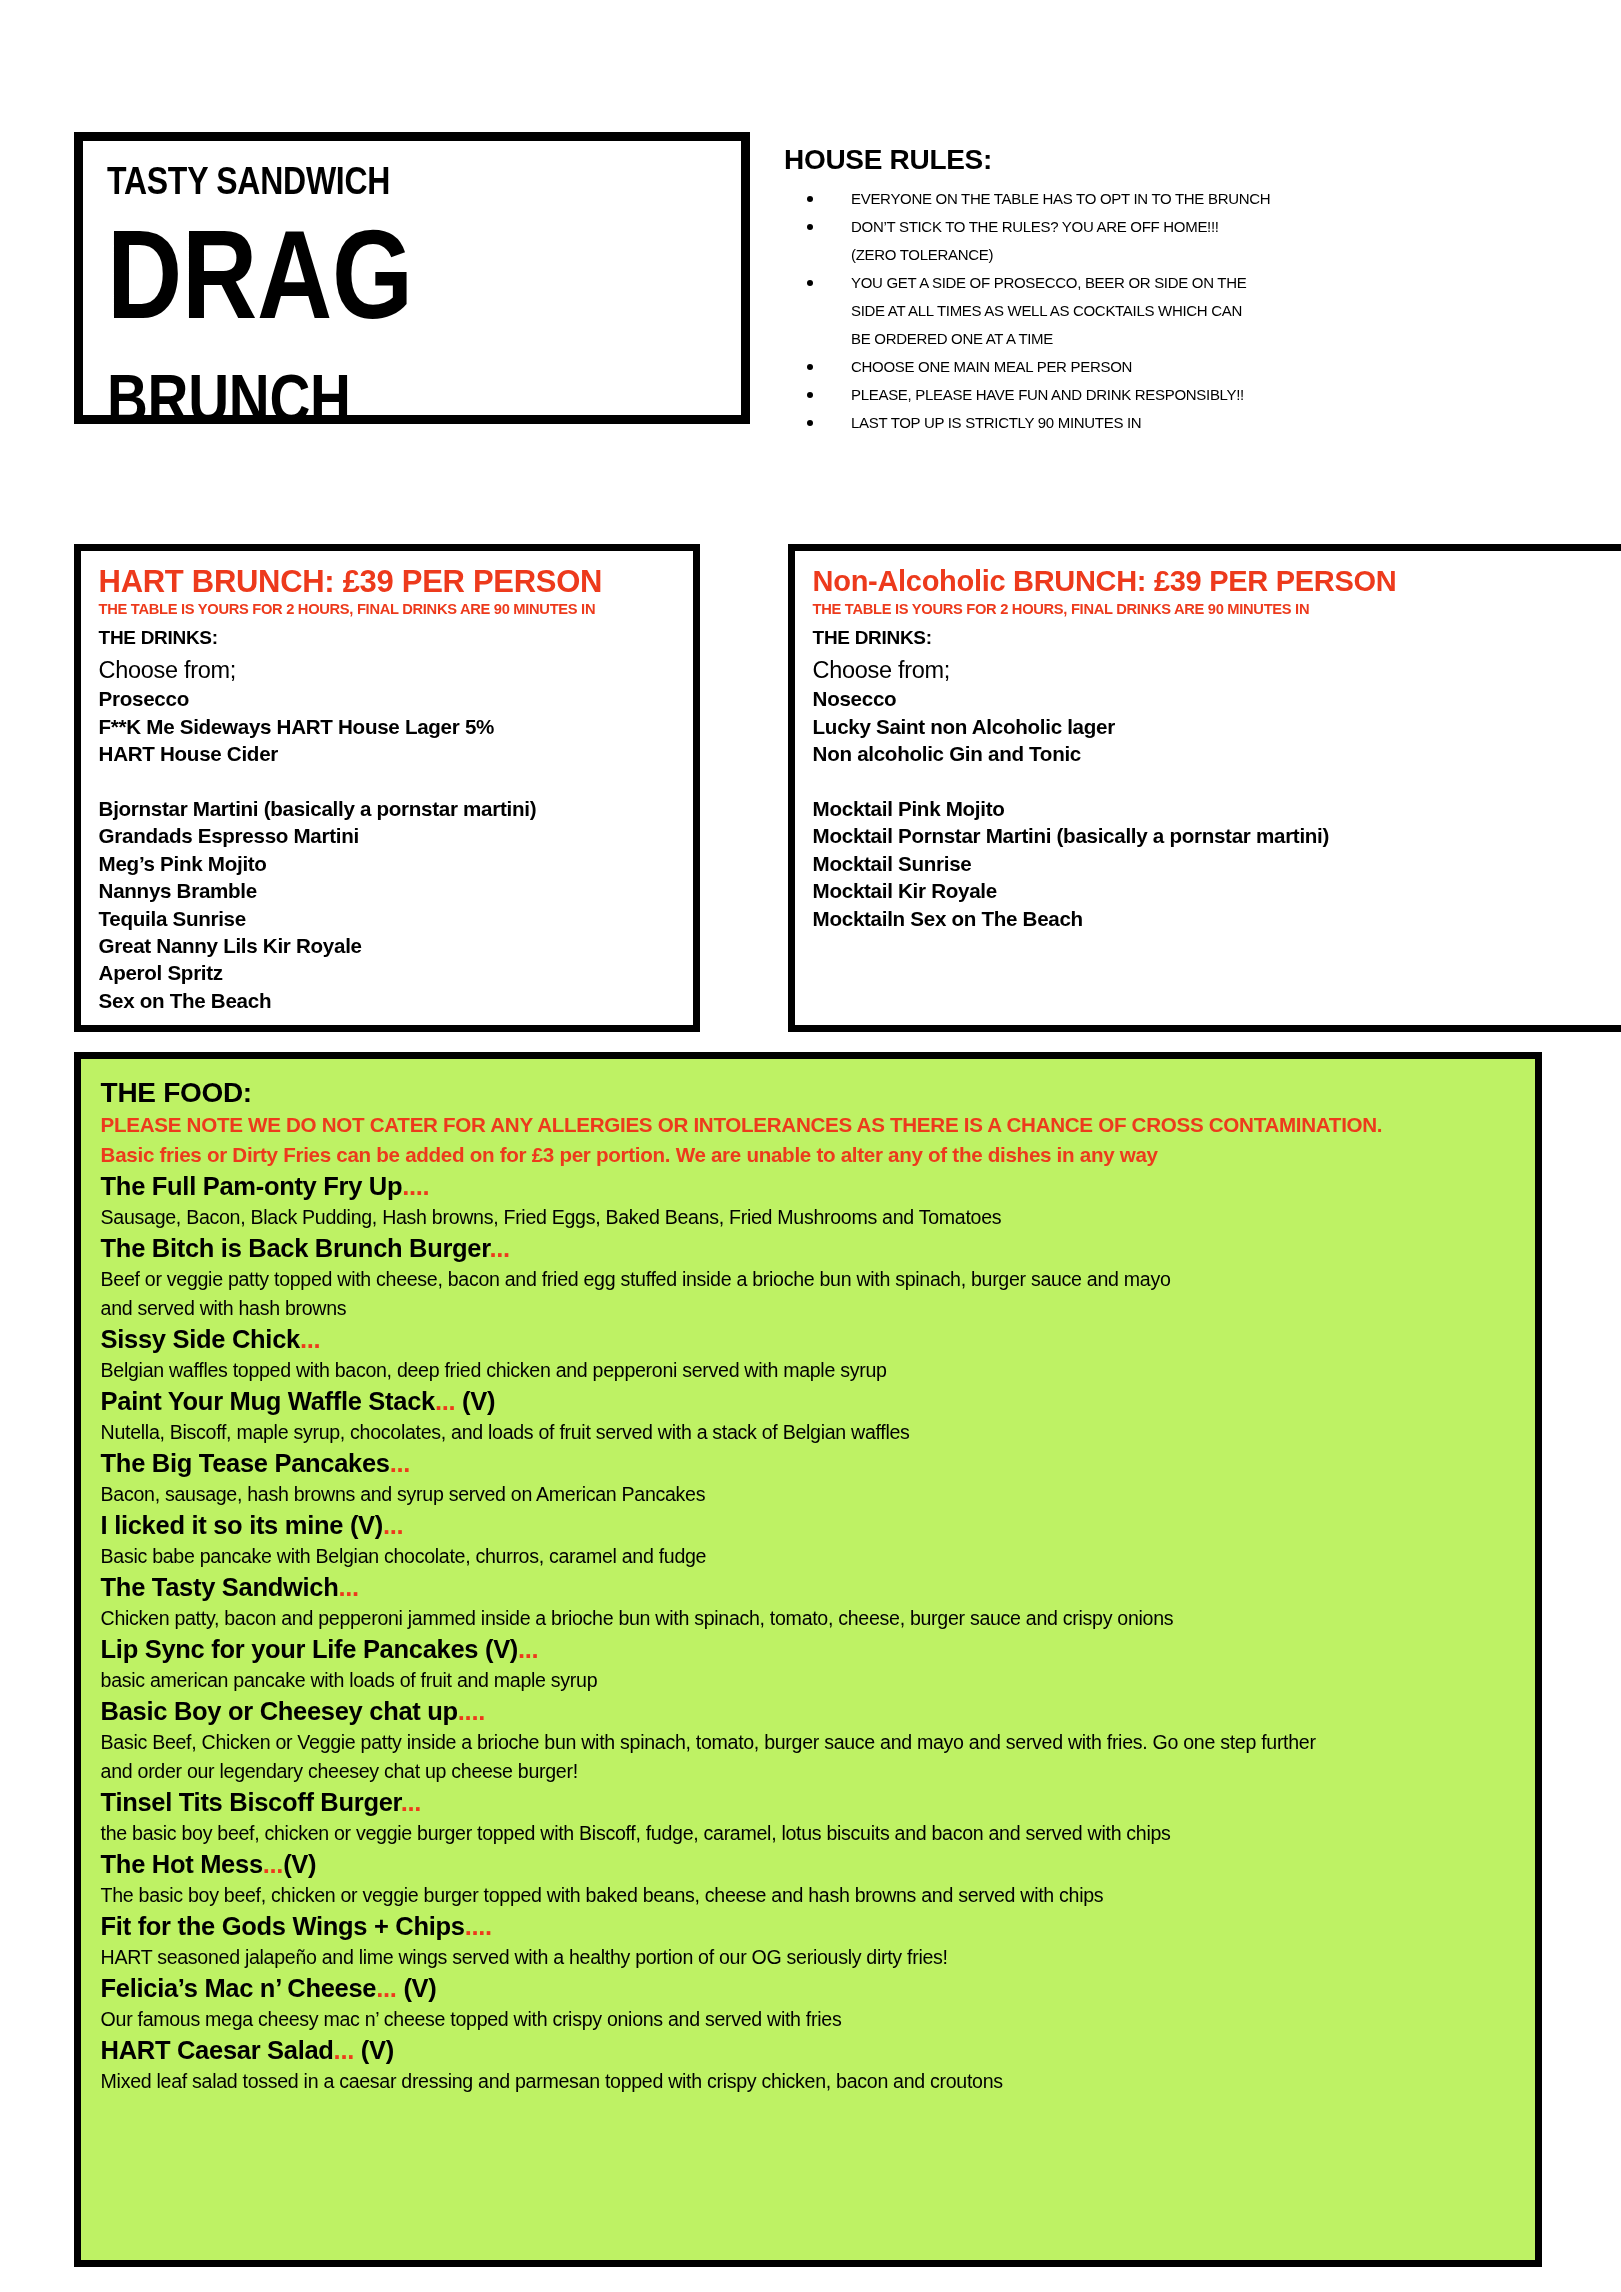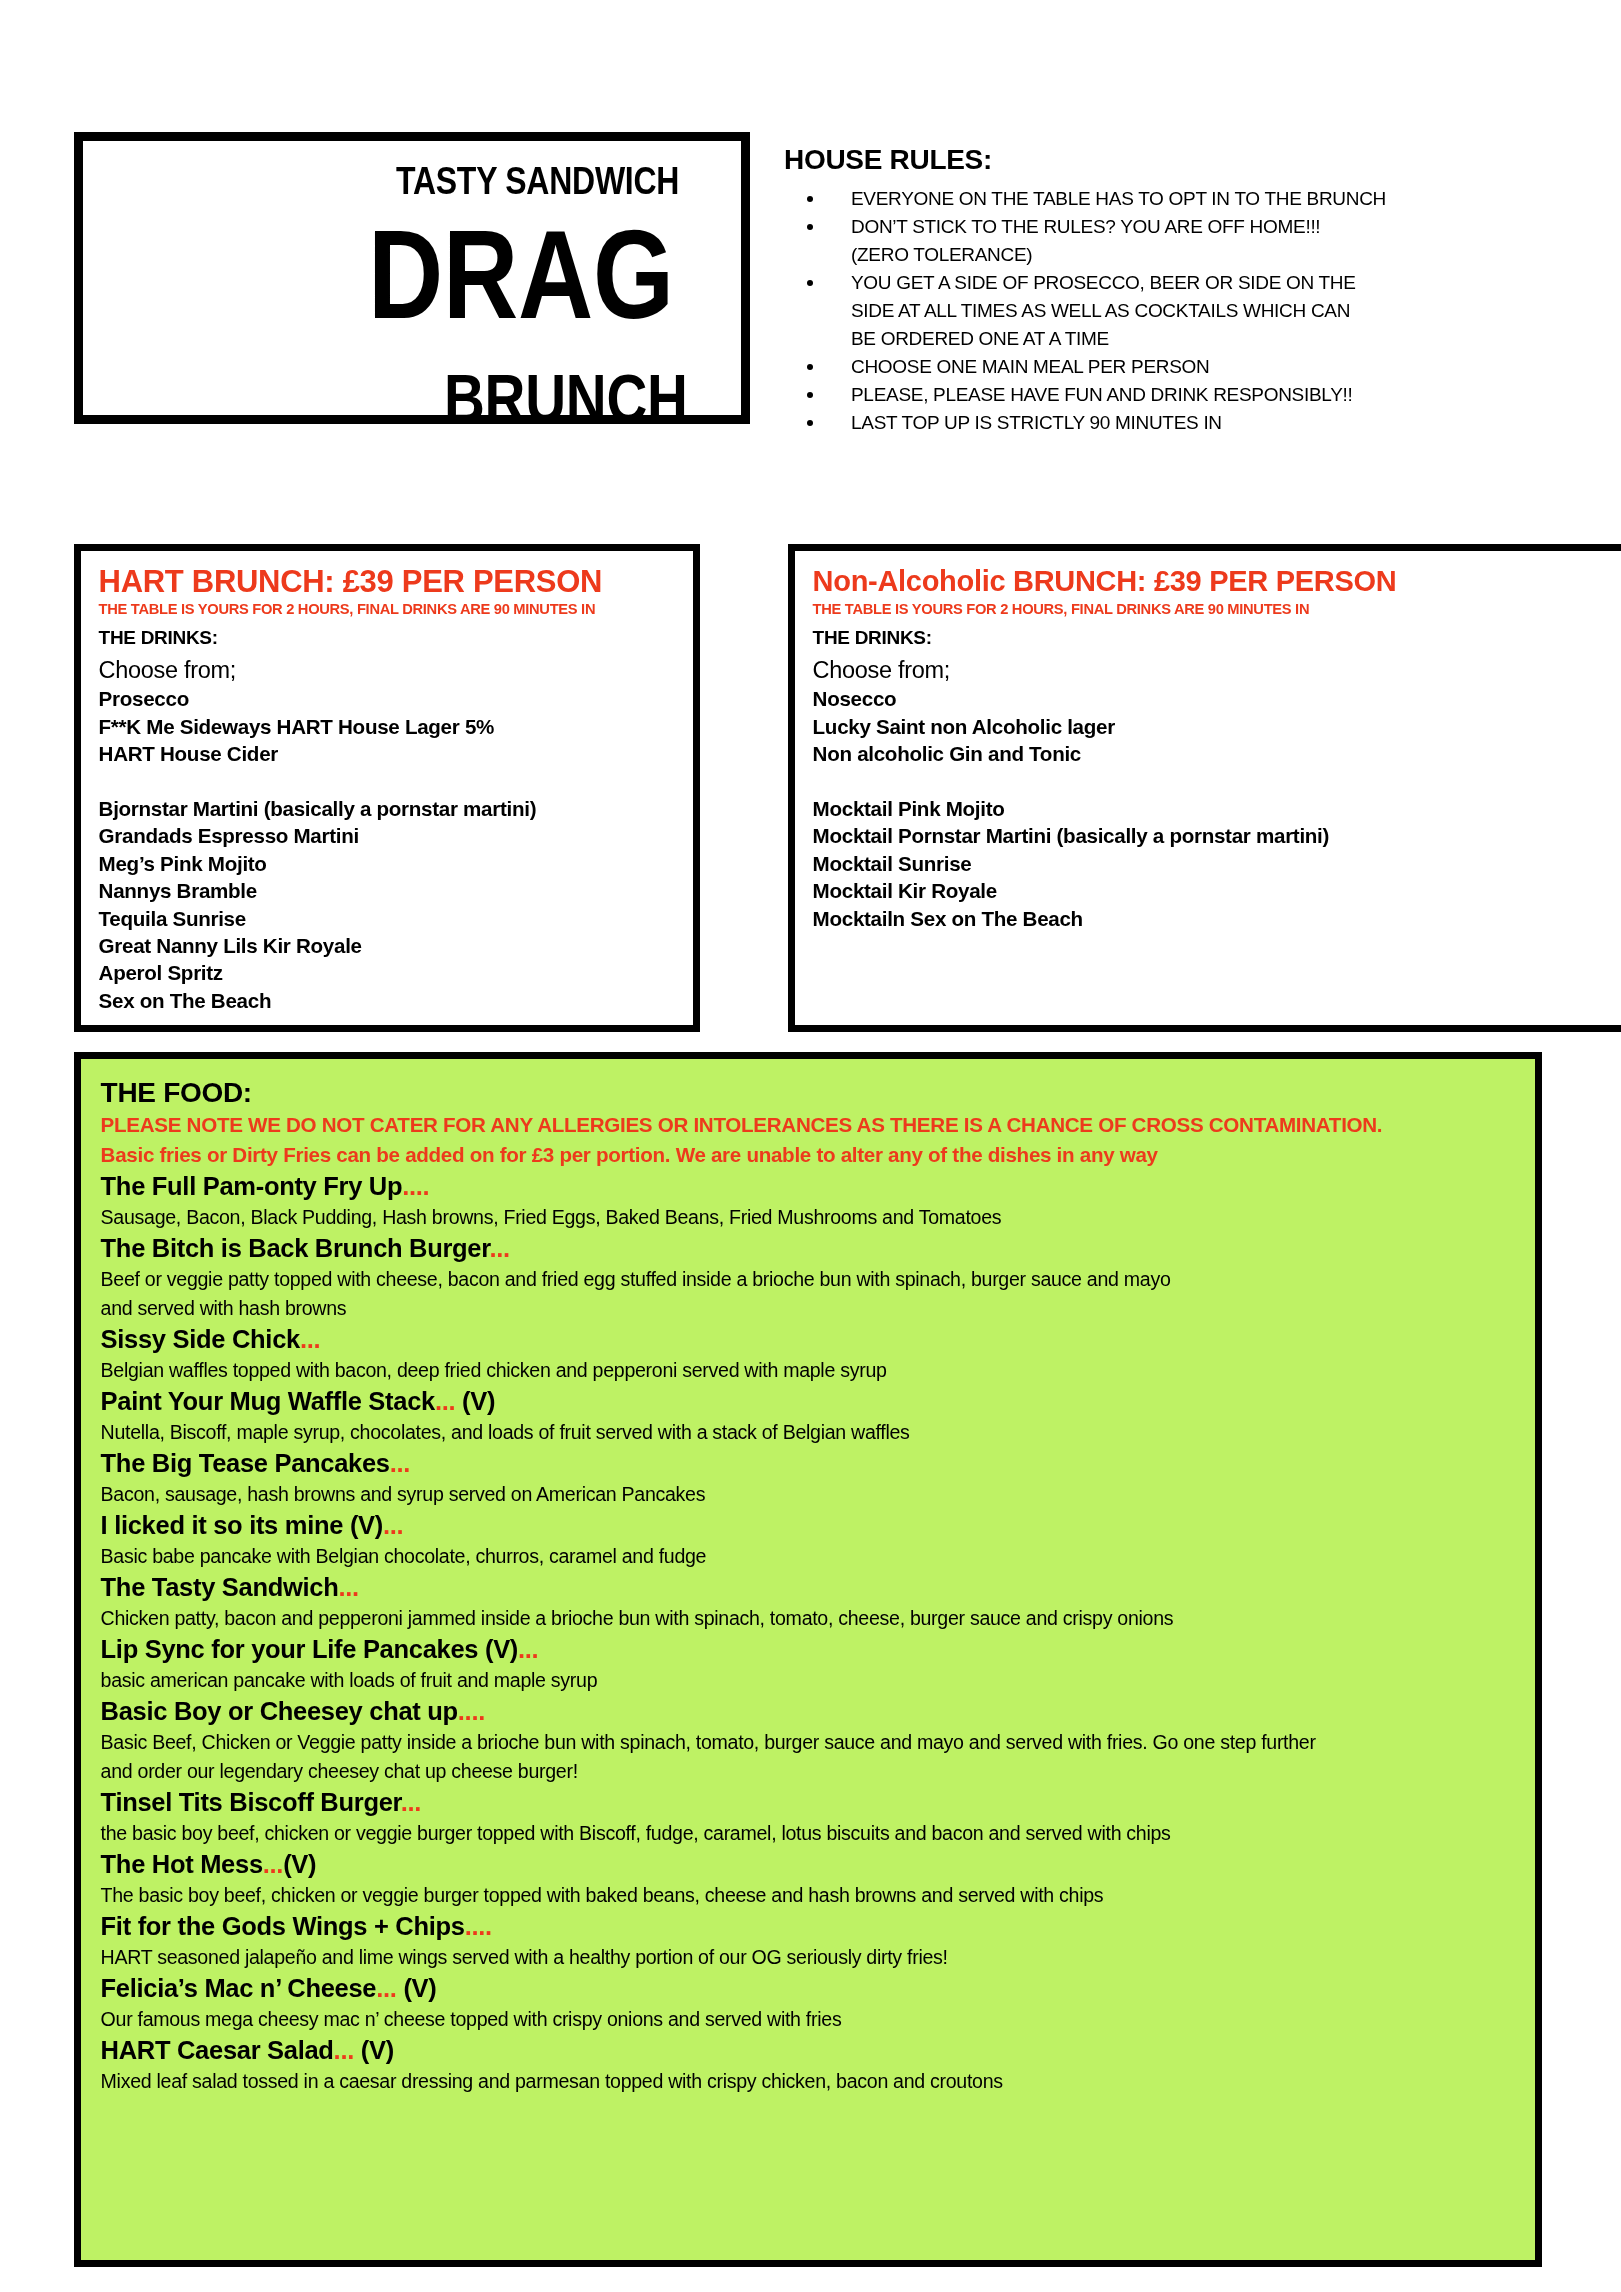--- a/index.html
+++ b/index.html
@@ -7,33 +7,33 @@
   body {
     margin: 0; background: #ffffff; color: #000;
     font-family: "Liberation Sans", "DejaVu Sans", sans-serif;
     letter-spacing: -0.3px;
   }
   .page { position: relative; width: 1621px; height: 2293px; background: #fff; overflow: hidden; }
 
   
   .header-box {
     position: absolute; left: 74px; top: 132px; width: 676px; height: 292px;
-    border: 9.8px solid #000; padding: 17.6px 0 0 23.5px; background: #fff; text-align: right;
+    border: 9.8px solid #000; padding: 17.6px 0 0 23.5px; background: #fff;
   }
   .condense { display: inline-block; transform: scaleX(0.82); transform-origin: 0 50%; white-space: nowrap; }
   .brand-line  { font-weight: 700; font-size: 39px;  line-height: 43px; }
   .drag-line   { font-weight: 700; font-size: 127px; line-height: 118px; margin-top: 13.7px; }
   .brunch-line { font-weight: 700; font-size: 69px;  line-height: 73px;  margin-top: 29px; }
 
   
   .house-rules { position: absolute; left: 784px; top: 143px; width: 727px; }
   .hr-heading { font-weight: 700; font-size: 28px; line-height: 33px; }
   .hr-list { margin-top: 8.8px; }
   .hr-item {
-    position: relative; padding-left: 67px; font-size: 19px; line-height: 28px;
+    position: relative; padding-left: 67px; font-size: 15px; line-height: 28px;
     white-space: pre-line;
   }
   .hr-item::before {
     content: ""; position: absolute; left: 22.5px; top: 10.8px;
     width: 6.9px; height: 6.9px; border-radius: 50%; background: #000;
   }
 
   
   .drinks-box {
     position: absolute; top: 544px; height: 488px; border: 7.8px solid #000;

